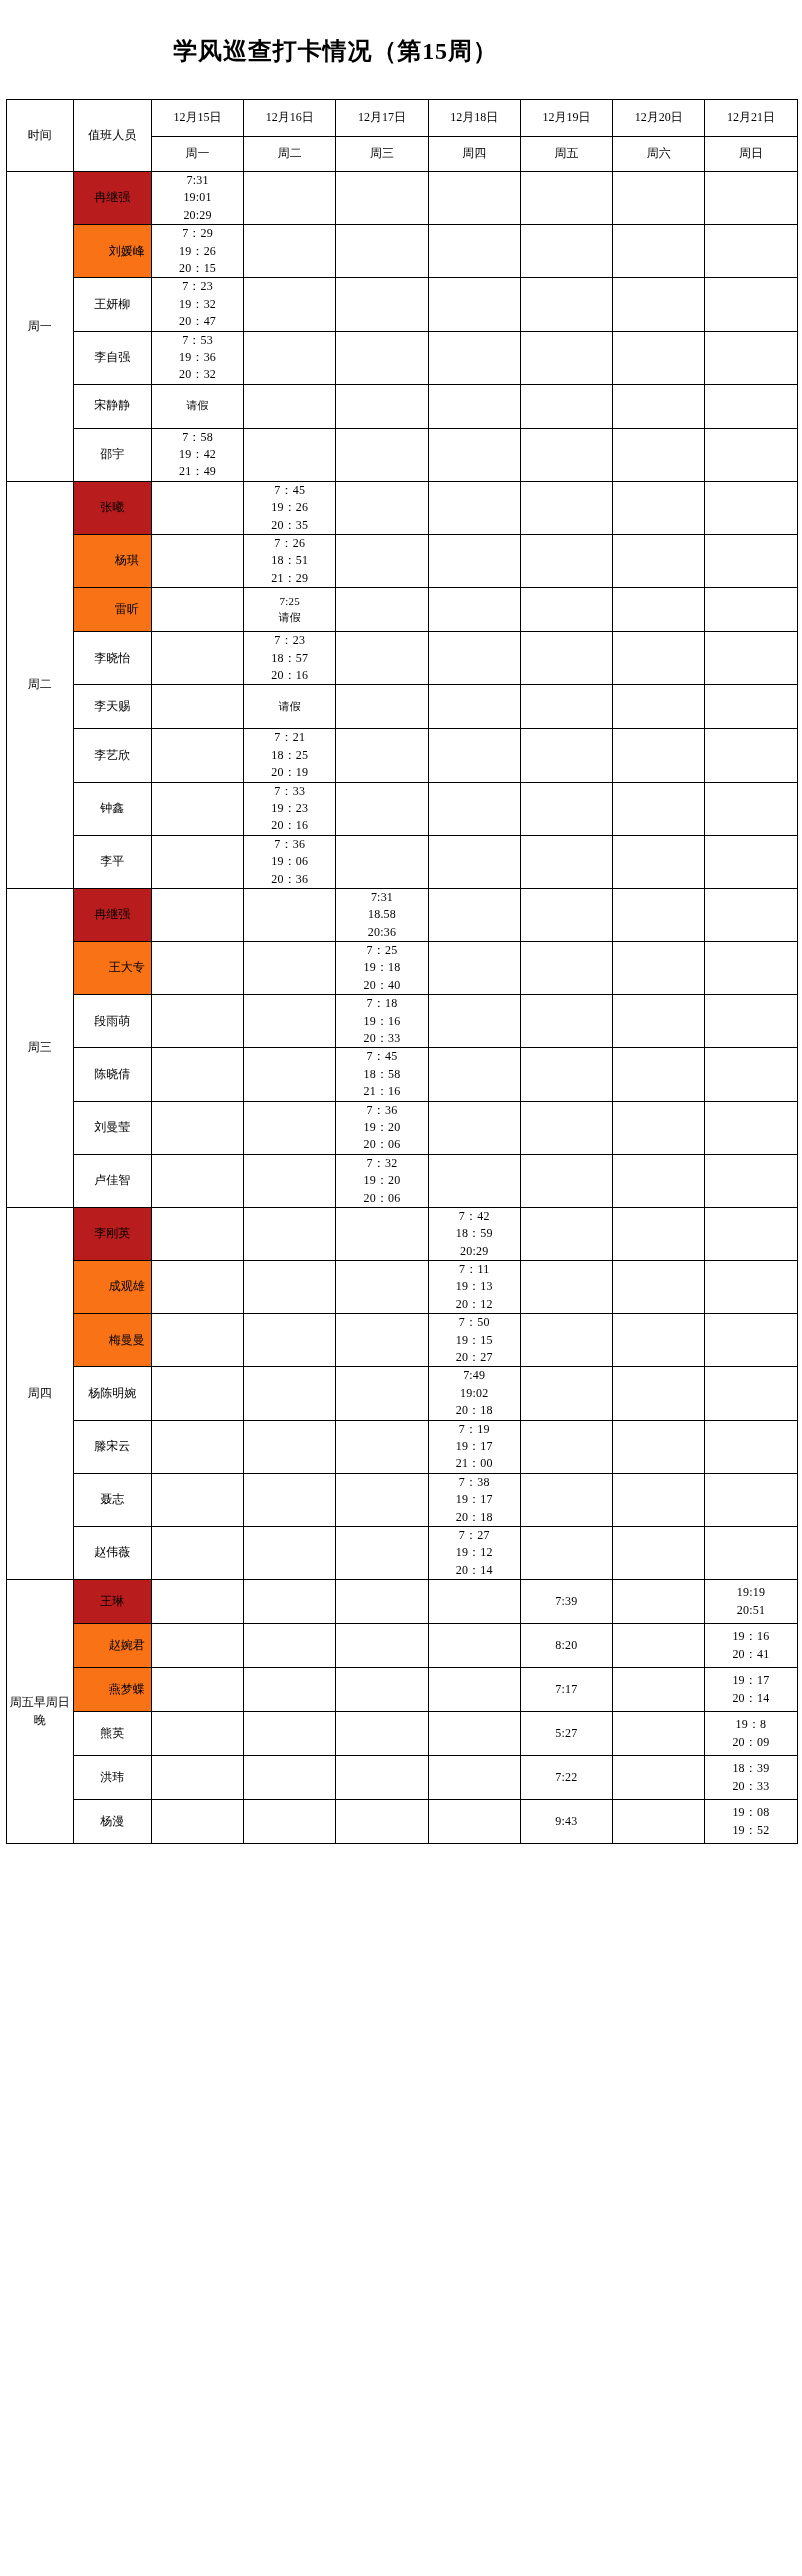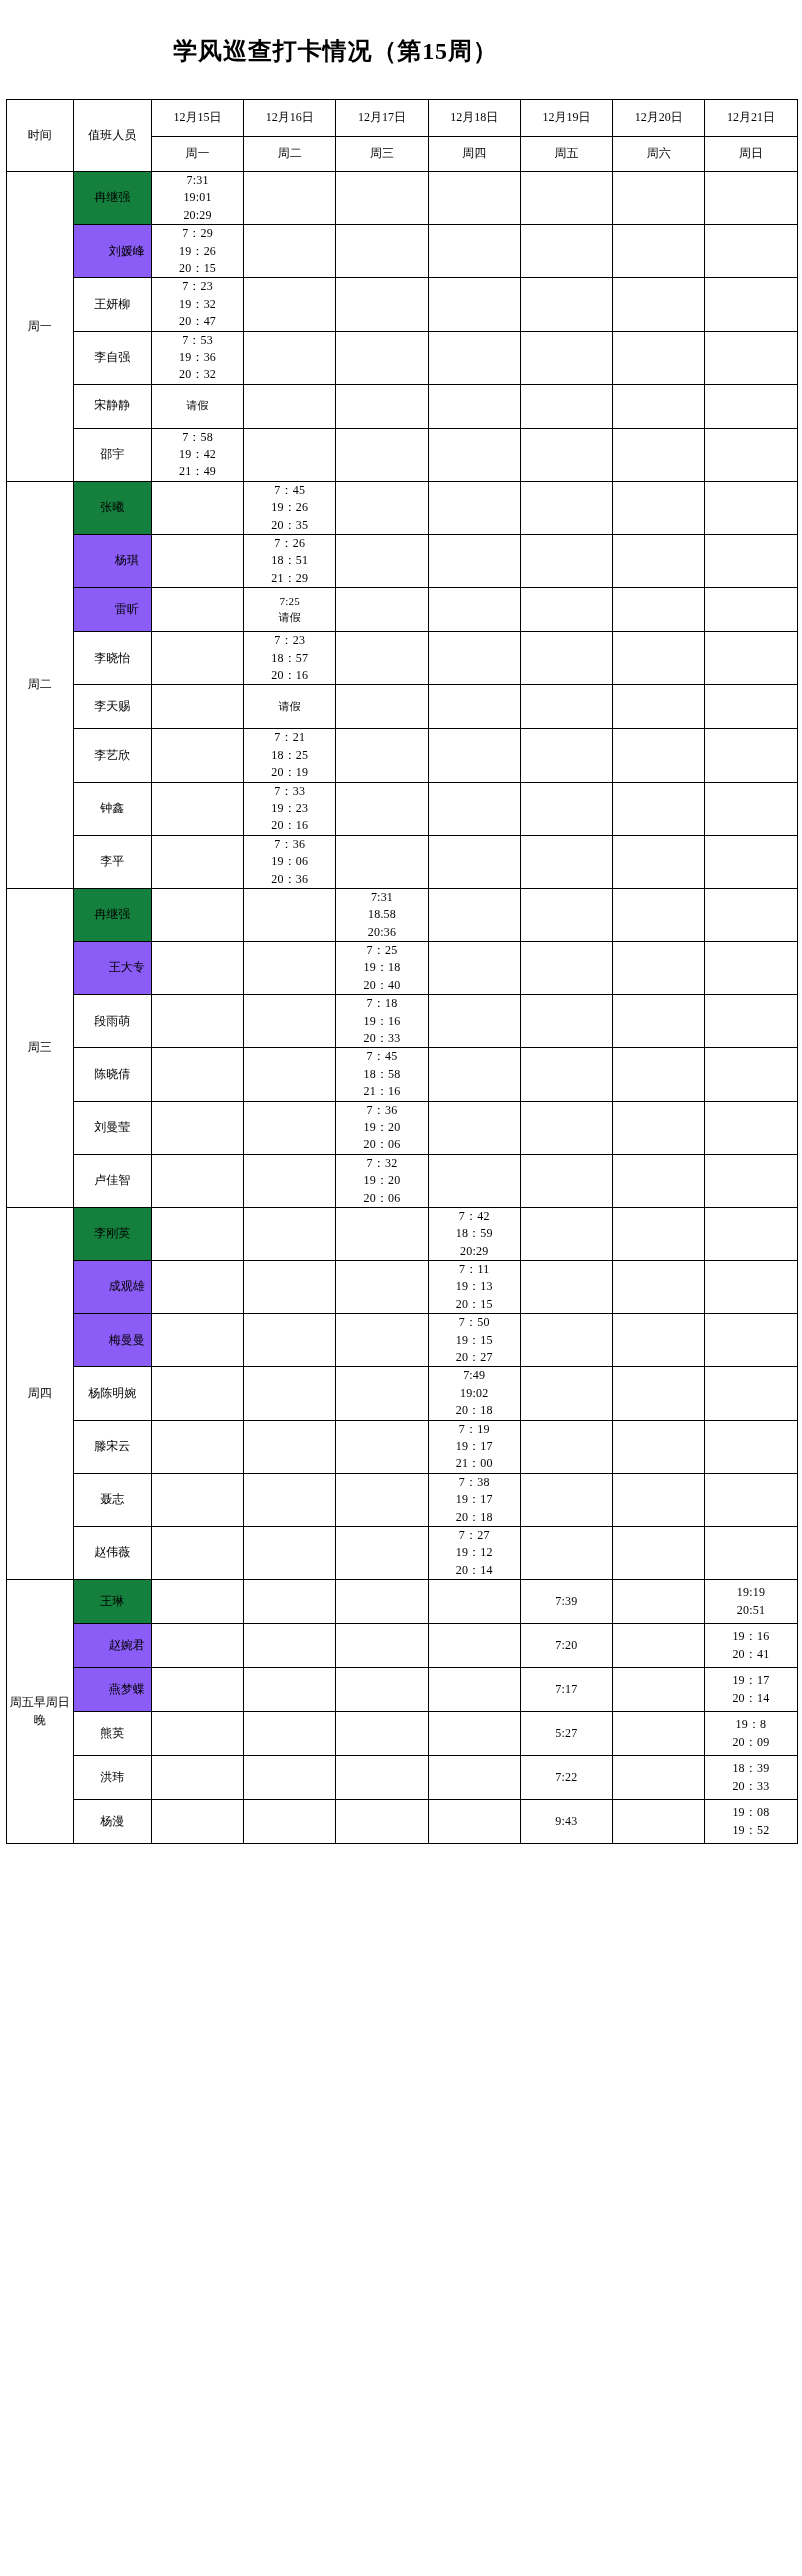--- a/index.html
+++ b/index.html
@@ -57,22 +57,22 @@
   .hdr-left {
     font-size: 12px;
   }
   td.time-cell {
     font-size: 12px;
   }
   td.person {
     height: 43px;
     font-size: 12px;
   }
-  td.person.green  { background: #15803d; }
-  td.person.teal   { background: #8b5cf6; padding-left: 29px; }
+  td.person.green  { background: #b91c1c; }
+  td.person.teal   { background: #f97316; padding-left: 29px; }
   td.person.plain  { background: #ffffff; }
 
   td.slot {
     height: 43px;
     font-size: 11px;
     white-space: pre-line;
     line-height: 1.42;
     letter-spacing: 0.2px;
   }
   td.slot.leave {
@@ -372,21 +372,21 @@
           <td class="slot"></td>
           <td class="slot"></td>
         </tr>
         <tr>
           <td class="person teal">成观雄</td>
           <td class="slot"></td>
           <td class="slot"></td>
           <td class="slot"></td>
           <td class="slot">7：11
 19：13
-20：15</td>
+20：12</td>
           <td class="slot"></td>
           <td class="slot"></td>
           <td class="slot"></td>
         </tr>
         <tr>
           <td class="person teal">梅曼曼</td>
           <td class="slot"></td>
           <td class="slot"></td>
           <td class="slot"></td>
           <td class="slot">7：50
@@ -455,21 +455,21 @@
           <td class="slot"></td>
           <td class="slot">19:19
 20:51</td>
         </tr>
         <tr>
           <td class="person teal">赵婉君</td>
           <td class="slot"></td>
           <td class="slot"></td>
           <td class="slot"></td>
           <td class="slot"></td>
-          <td class="slot">7:20</td>
+          <td class="slot">8:20</td>
           <td class="slot"></td>
           <td class="slot">19：16
 20：41</td>
         </tr>
         <tr>
           <td class="person teal">燕梦蝶</td>
           <td class="slot"></td>
           <td class="slot"></td>
           <td class="slot"></td>
           <td class="slot"></td>

